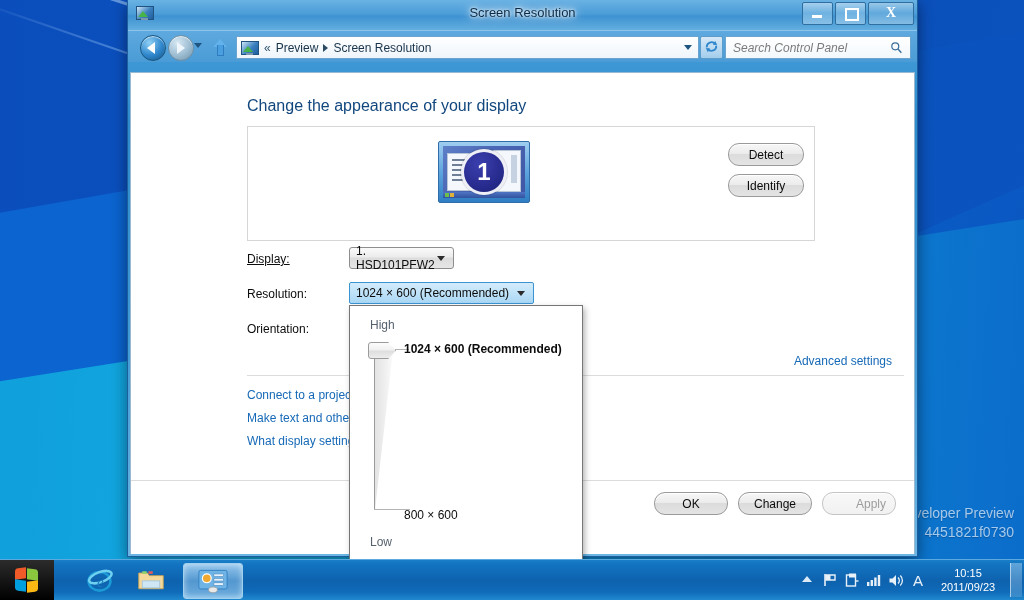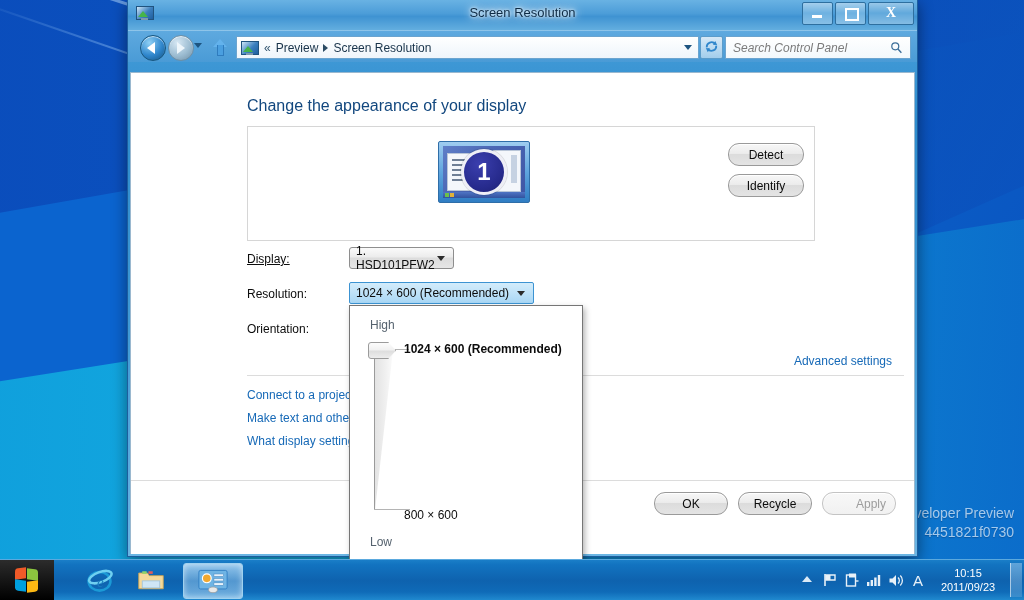--- a/index.html
+++ b/index.html
@@ -582,21 +582,21 @@
     <div id="link-advanced">Advanced settings</div>
     <div id="sep-links"></div>
 
     <div id="link-projector" class="footer-link">Connect to a projec</div>
     <div id="link-maketext" class="footer-link">Make text and other</div>
     <div id="link-whatsettings" class="footer-link">What display setting</div>
 
     <div id="sep-buttons"></div>
     <div id="dlg-buttons">
       <div class="w7btn">OK</div>
-      <div class="w7btn">Recycle</div>
+      <div class="w7btn">Change</div>
       <div class="w7btn disabled">Apply</div>
     </div>
   </div>
 </div>
 
 <div id="res-dropdown">
   <div id="dd-high">High</div>
 
   <div id="dd-slider">
     <div class="track-wedge"></div>

